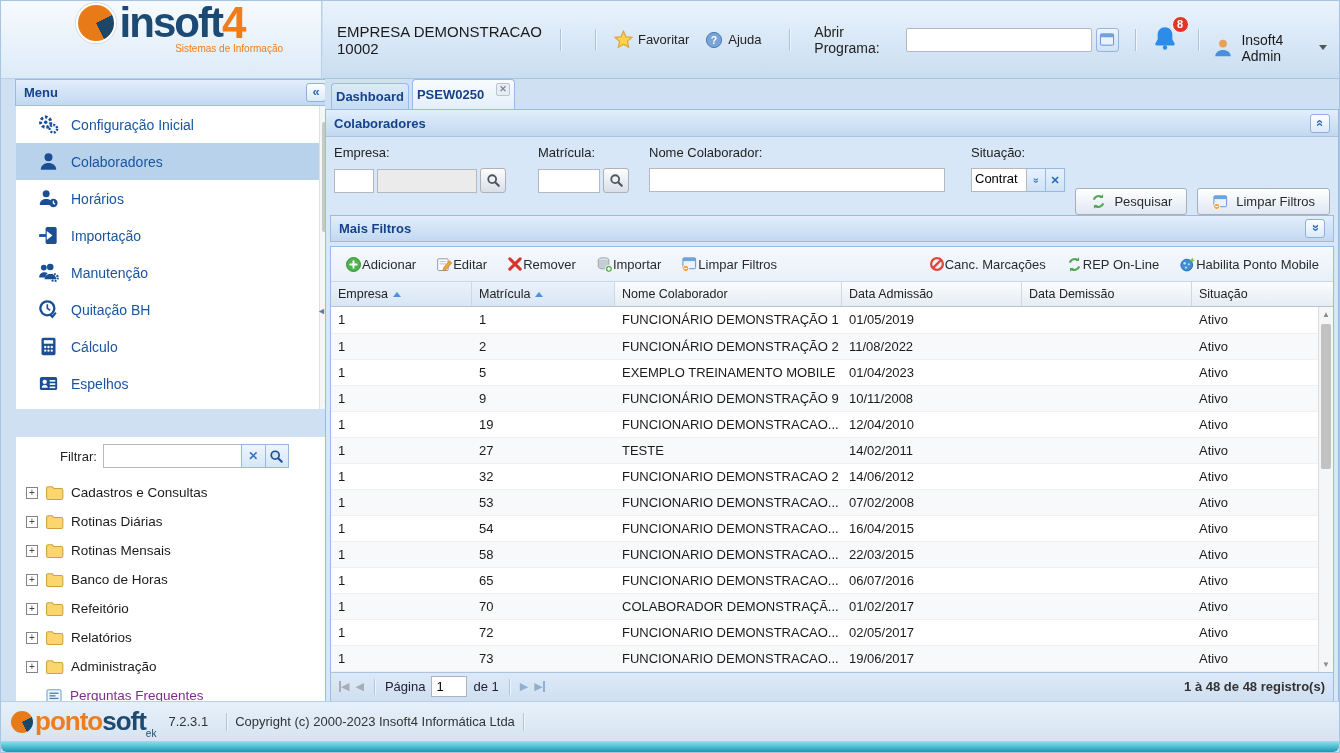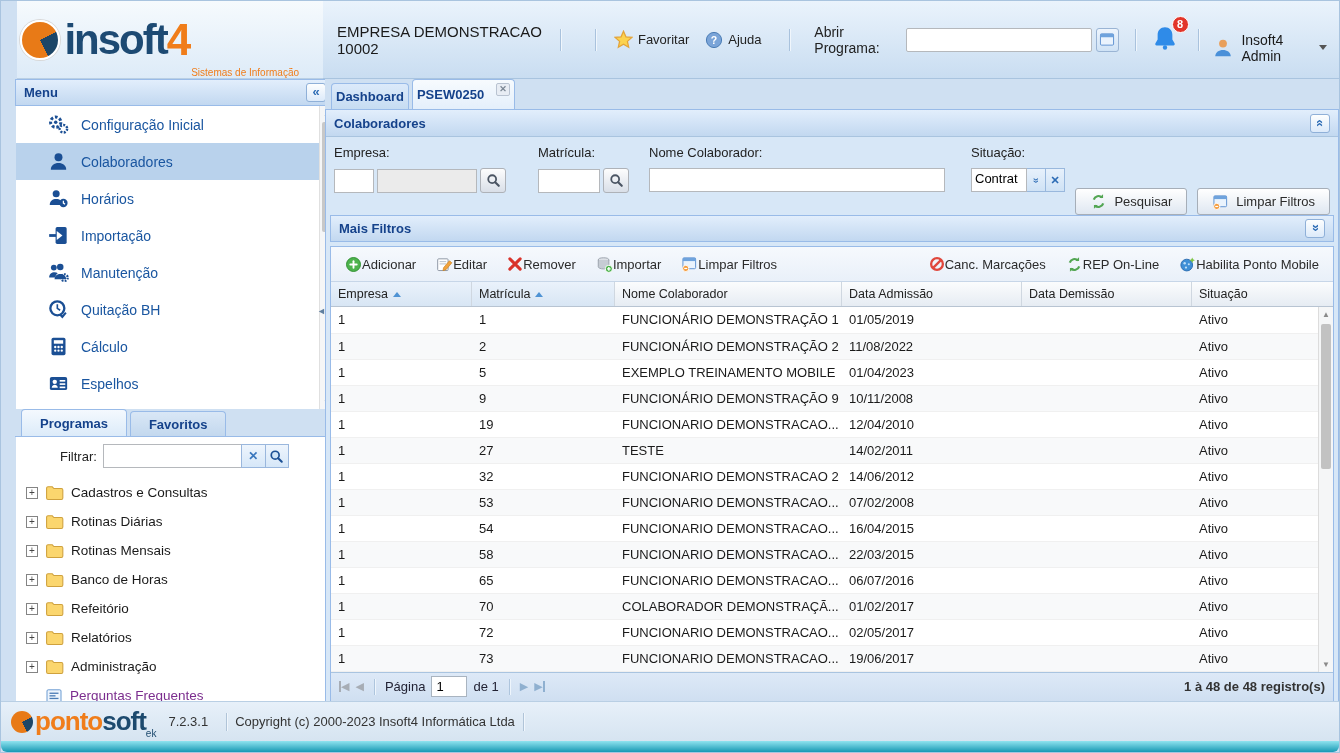--- a/index.html
+++ b/index.html
@@ -1,22 +1,22 @@
 <!DOCTYPE html>
 <html><head>
 <meta charset="utf-8">
 <style>
   * { box-sizing: border-box; margin: 0; padding: 0; }
   html,body { width:1340px; height:753px; font-family:"Liberation Sans",sans-serif; overflow:hidden; }
   #app { position:relative; width:1340px; height:753px; background:#cfe0f2; border:1px solid #a9c4df; }
 
   
-  .logo-panel { position:absolute; left:16px; top:0; width:321px; height:78px;
+  .logo-panel { position:absolute; left:0; top:0; width:321px; height:78px;
     background:linear-gradient(#f6fafd,#ddebf8); border-bottom:1px solid #b9cfe4; border-right:1px solid #b9cfe4;
-    display:flex; flex-direction:row; align-items:center; justify-content:flex-end; }
+    display:flex; flex-direction:column; align-items:center; justify-content:flex-start; }
   .logo-row { display:flex; align-items:center; }
   .logo-circle { width:40px; height:40px; border-radius:50%;
     background:conic-gradient(from 200deg,#e87a17 0 62%,#1d4667 62% 87%,#e87a17 87%);
     border:2px solid #fff; box-shadow:0 0 0 1px #d8d8d8; margin-right:4px; }
   .logo-insoft { font-size:42px; font-weight:bold; color:#1d4a73; letter-spacing:-2px; line-height:1; }
   .logo-4 { font-size:44px; font-weight:bold; color:#f07d1a; line-height:1; }
   .logo-tagline { font-size:10px; color:#f07d1a; align-self:flex-end; margin-right:38px; margin-top:-2px; }
   .header-right { position:absolute; left:322px; right:0; top:0; height:78px;
     background:linear-gradient(#eaf3fc,#c9ddf1); border-bottom:1px solid #a9c4df;
     display:flex; align-items:center; padding:0 12px; }
@@ -37,21 +37,21 @@
   
   .sidebar { position:absolute; left:14px; top:78px; width:322px; bottom:51px; background:#cfe0f2; border-right:2px solid #a9c4df; }
   .panel-header { height:27px; background:linear-gradient(#e2eefc,#c2d8f0); border:1px solid #99bbe8;
     display:flex; align-items:center; padding:0 8px; font-size:13px; font-weight:bold; color:#15428b; }
   .collapse-btn { margin-left:auto; width:20px; height:19px; border:1px solid #8fb0d8; border-radius:3px;
     background:linear-gradient(#fdfefe,#dceafa); color:#2d6cb5; font-weight:bold; font-size:13px; line-height:16px;
     text-align:center; cursor:pointer; }
   .chev-up, .chev-down { display:inline-block; font-weight:bold; color:#2d6cb5; }
   .chev-up { transform:rotate(90deg); } .chev-down { transform:rotate(-90deg); }
   .menu-list { position:absolute; top:27px; left:1px; width:320px; height:303px; background:#fff; overflow:hidden; }
-  .menu-item { height:37px; display:flex; align-items:center; gap:12px; padding-left:32px; cursor:pointer; }
+  .menu-item { height:37px; display:flex; align-items:center; gap:12px; padding-left:22px; cursor:pointer; }
   .menu-item.selected { background:#b9d2ec; }
   .menu-item .mi-label { font-size:14px; color:#1a56a0; }
   .menu-scroll { position:absolute; right:2px; top:0; bottom:0; width:15px; background:#f5f6f7; border-left:1px solid #e0e0e0; }
   .scroll-arrow { height:14px; display:flex; align-items:center; justify-content:center; font-size:8px; color:#8a8a8a; }
   .menu-thumb { position:absolute; left:2px; right:2px; top:16px; height:110px; background:#c8c8c8; border-radius:2px; }
   .side-tabs { position:absolute; top:330px; left:0; width:322px; height:28px; display:flex; align-items:flex-end; padding-left:6px; gap:3px;
     border-bottom:1px solid #99bbe8; background:#cfe0f2; }
   .side-tab { height:25px; padding:0 18px; display:flex; align-items:center; font-size:13px; font-weight:bold; color:#15428b;
     border:1px solid #99bbe8; border-bottom:none; border-radius:4px 4px 0 0; background:linear-gradient(#d9e7f6,#c3d8ee); cursor:pointer; }
   .side-tab.active { background:linear-gradient(#f4f9fe,#dcebf9); height:27px; }
@@ -275,28 +275,20 @@
             <rect x="10" y="11.6" width="4.8" height="1.4" fill="#fff"></rect>
           </svg>
         <span class="mi-label">Espelhos</span>
       </div>
       <div class="menu-scroll">
         <div class="scroll-arrow">▲</div>
         <div class="menu-thumb"></div>
         <div class="scroll-arrow" style="position:absolute;bottom:0;left:0;right:0;">▼</div>
       </div>
     </div>
-    <div class="side-tabs">
-      <span class="side-tab active">
-          <span>Programas</span>
-        </span>
-      <span class="side-tab">
-          <span>Favoritos</span>
-        </span>
-    </div>
     <div class="tree-panel">
       <div class="filter-row">
         <span class="filter-label">Filtrar:</span>
         <input class="filter-input" value="" style="">
         <span class="sq-btn x">✕</span>
         <span class="sq-btn">
           <svg class="icon" width="15" height="15" viewBox="0 0 16 16">
               <circle cx="6.6" cy="6.6" r="4.2" fill="#cfe4f7" stroke="#1b4f94" stroke-width="1.8"></circle>
               <path d="M9.8 9.8l3.8 3.8" stroke="#1b4f94" stroke-width="2.2" stroke-linecap="round"></path>
             </svg>

